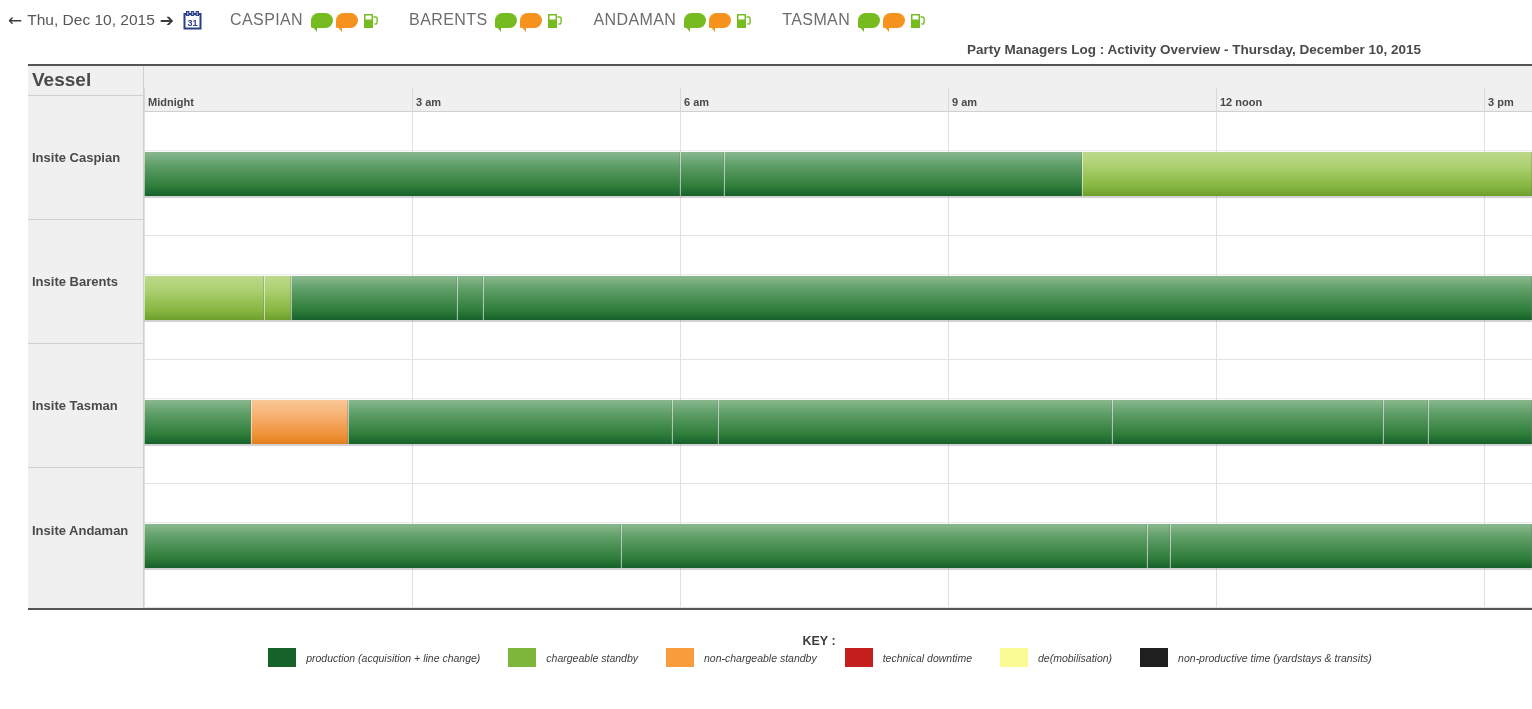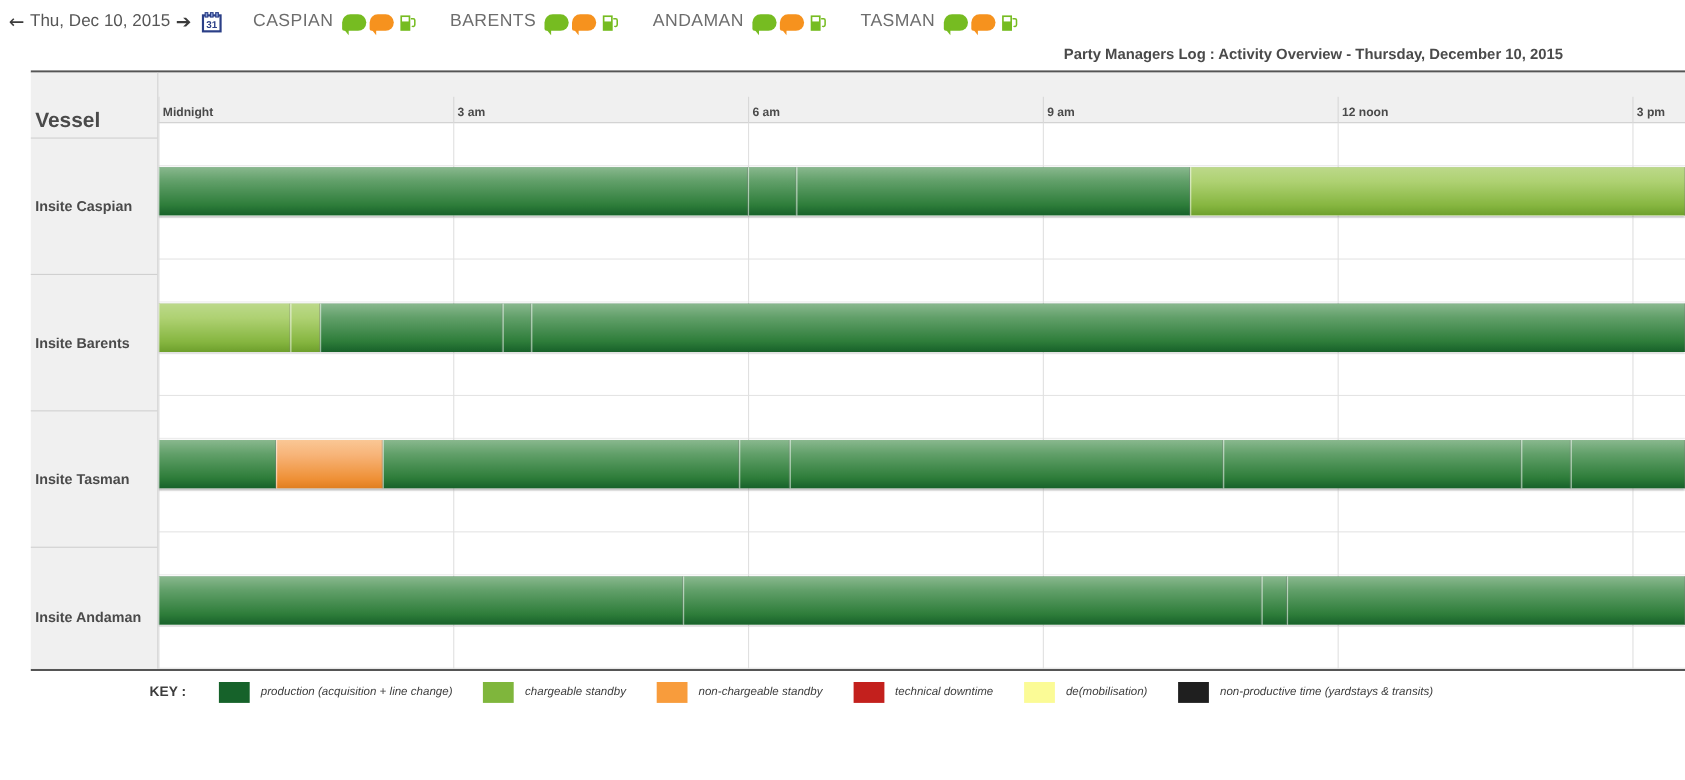--- a/index.html
+++ b/index.html
@@ -112,21 +112,21 @@
   .vesselcol {
     position: absolute;
     left: 0; top: 0;
     width: 116px;
     height: 100%;
     background: #f0f0f0;
     border-right: 1px solid #d0d0d0;
     z-index: 3;
   }
   .vesselcol .vhead {
-    height: 60px;
+    height: 30px;
     display: flex;
     align-items: flex-end;
     padding: 0 0 4px 4px;
     font-size: 19px;
     font-weight: bold;
     color: #4a4a4a;
     border-bottom: 1px solid #d0d0d0;
   }
   .vcell {
     height: 124px;
@@ -228,25 +228,26 @@
   }
   .seg.chargeable {
     background: linear-gradient(to bottom, #bcd98a 0%, #aed172 30%, #85b53f 80%, #6d9f2c 100%);
   }
   .seg.nonchargeable {
     background: linear-gradient(to bottom, #fac795 0%, #f7b377 32%, #ee8f34 82%, #e07e20 100%);
   }
 
   
   .legend {
-    margin-top: 4px;
+    margin-top: 24px;
     padding-left: 136px;
     display: flex;
     align-items: center;
     height: 30px;
+    flex-direction: column;
   }
   .keyword {
     font-size: 12.5px;
     font-weight: bold;
     color: #3d3d3d;
     margin-right: 30px;
     white-space: nowrap;
   }
   .legitem {
     display: flex;

